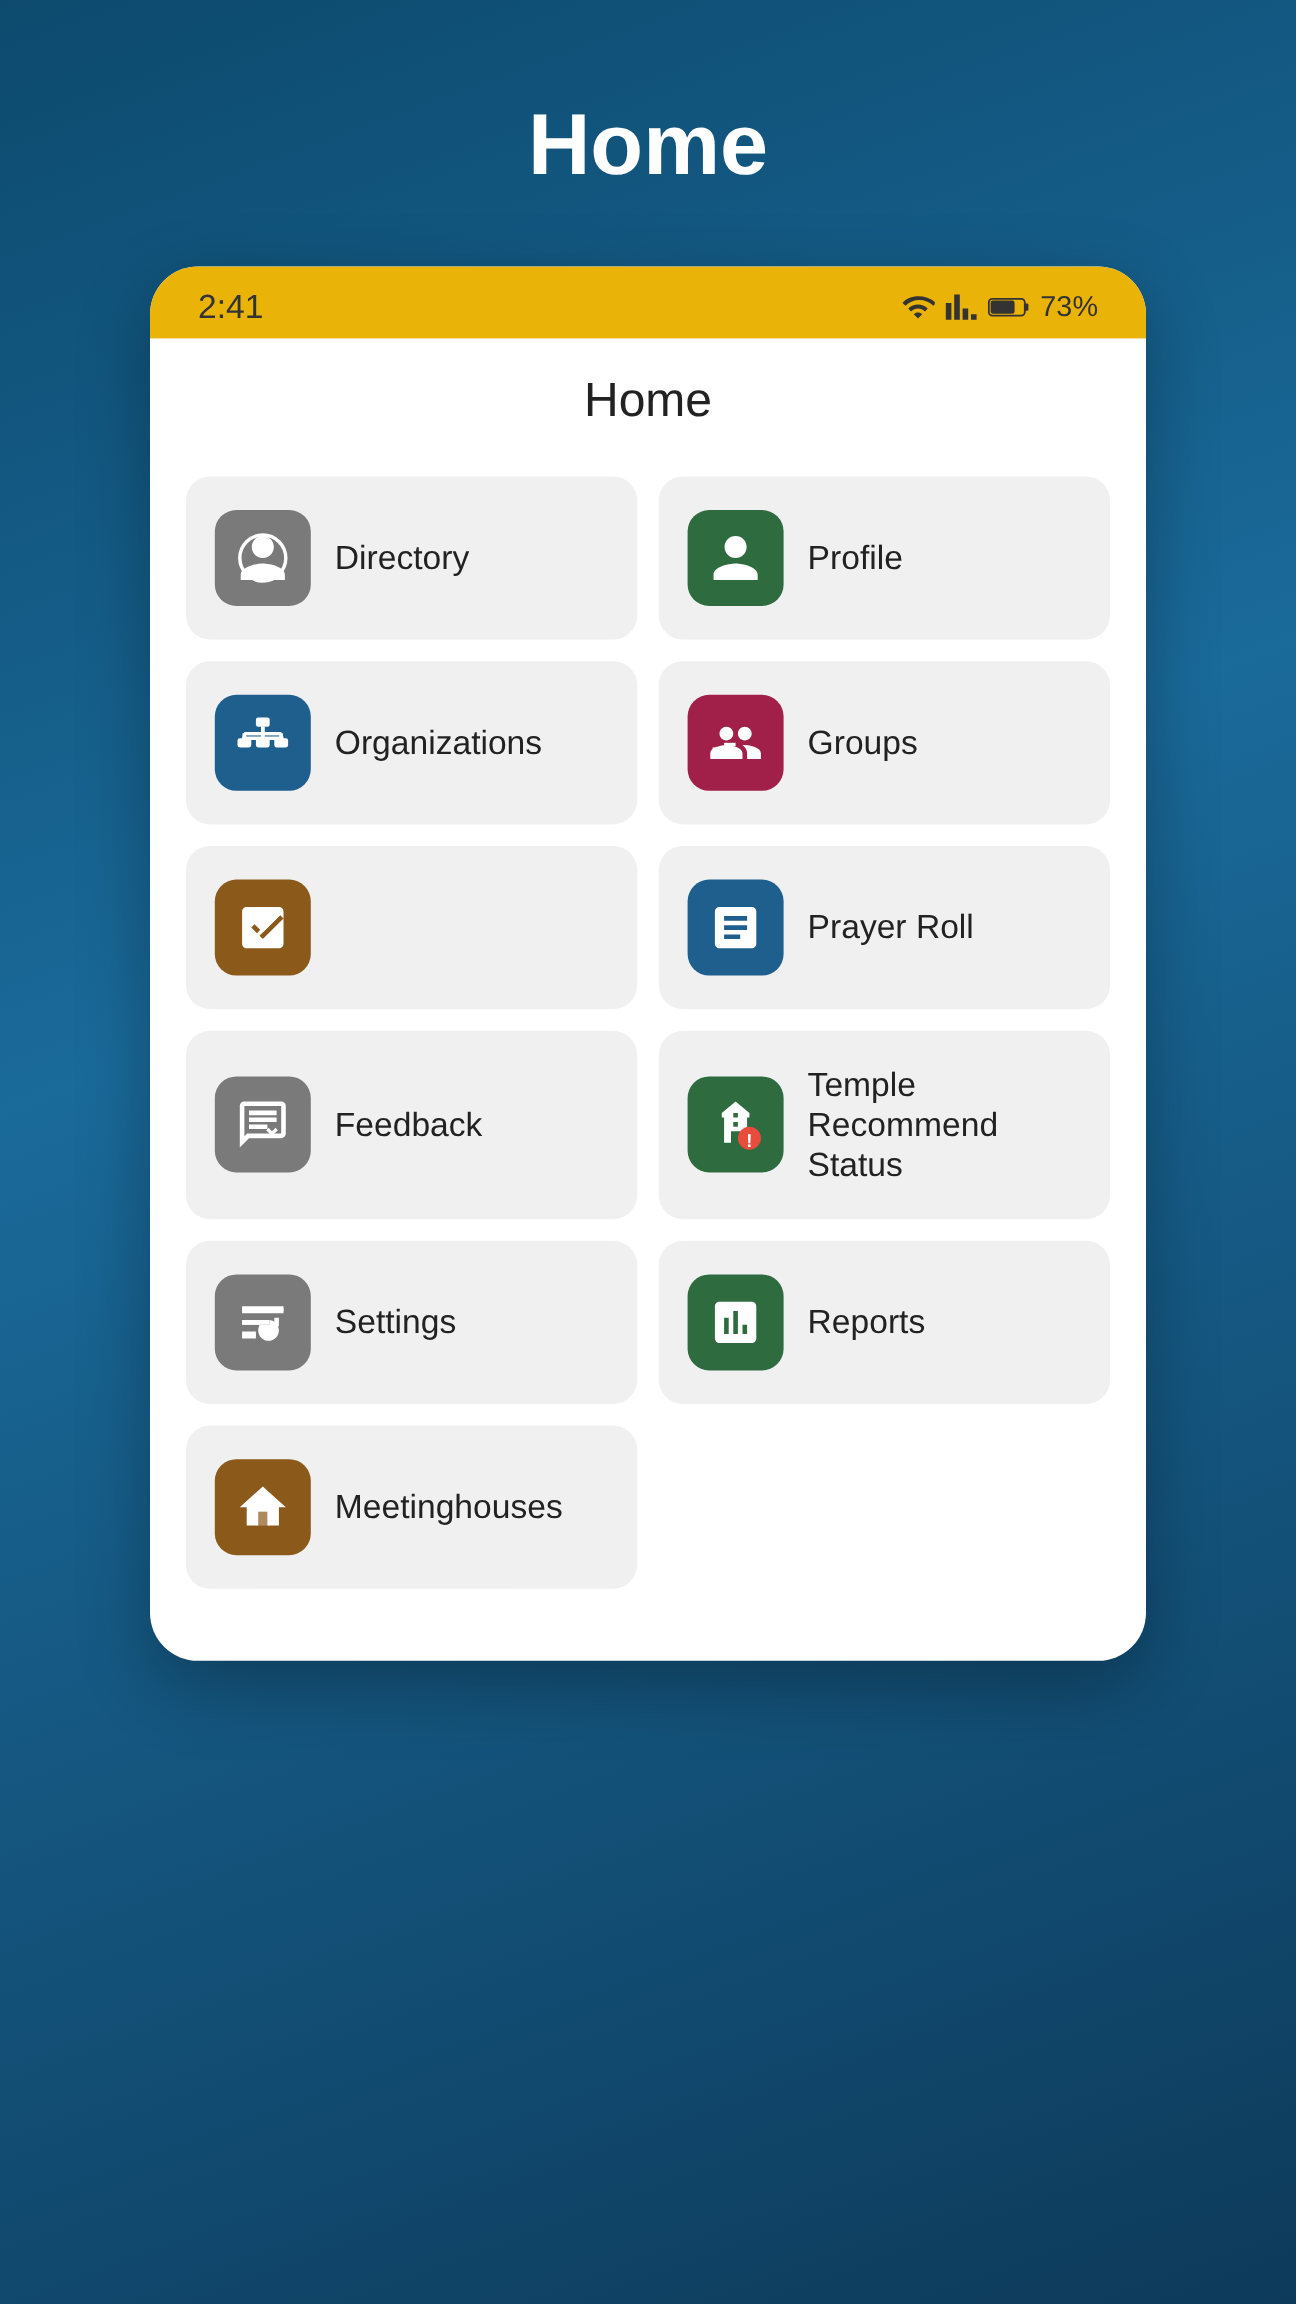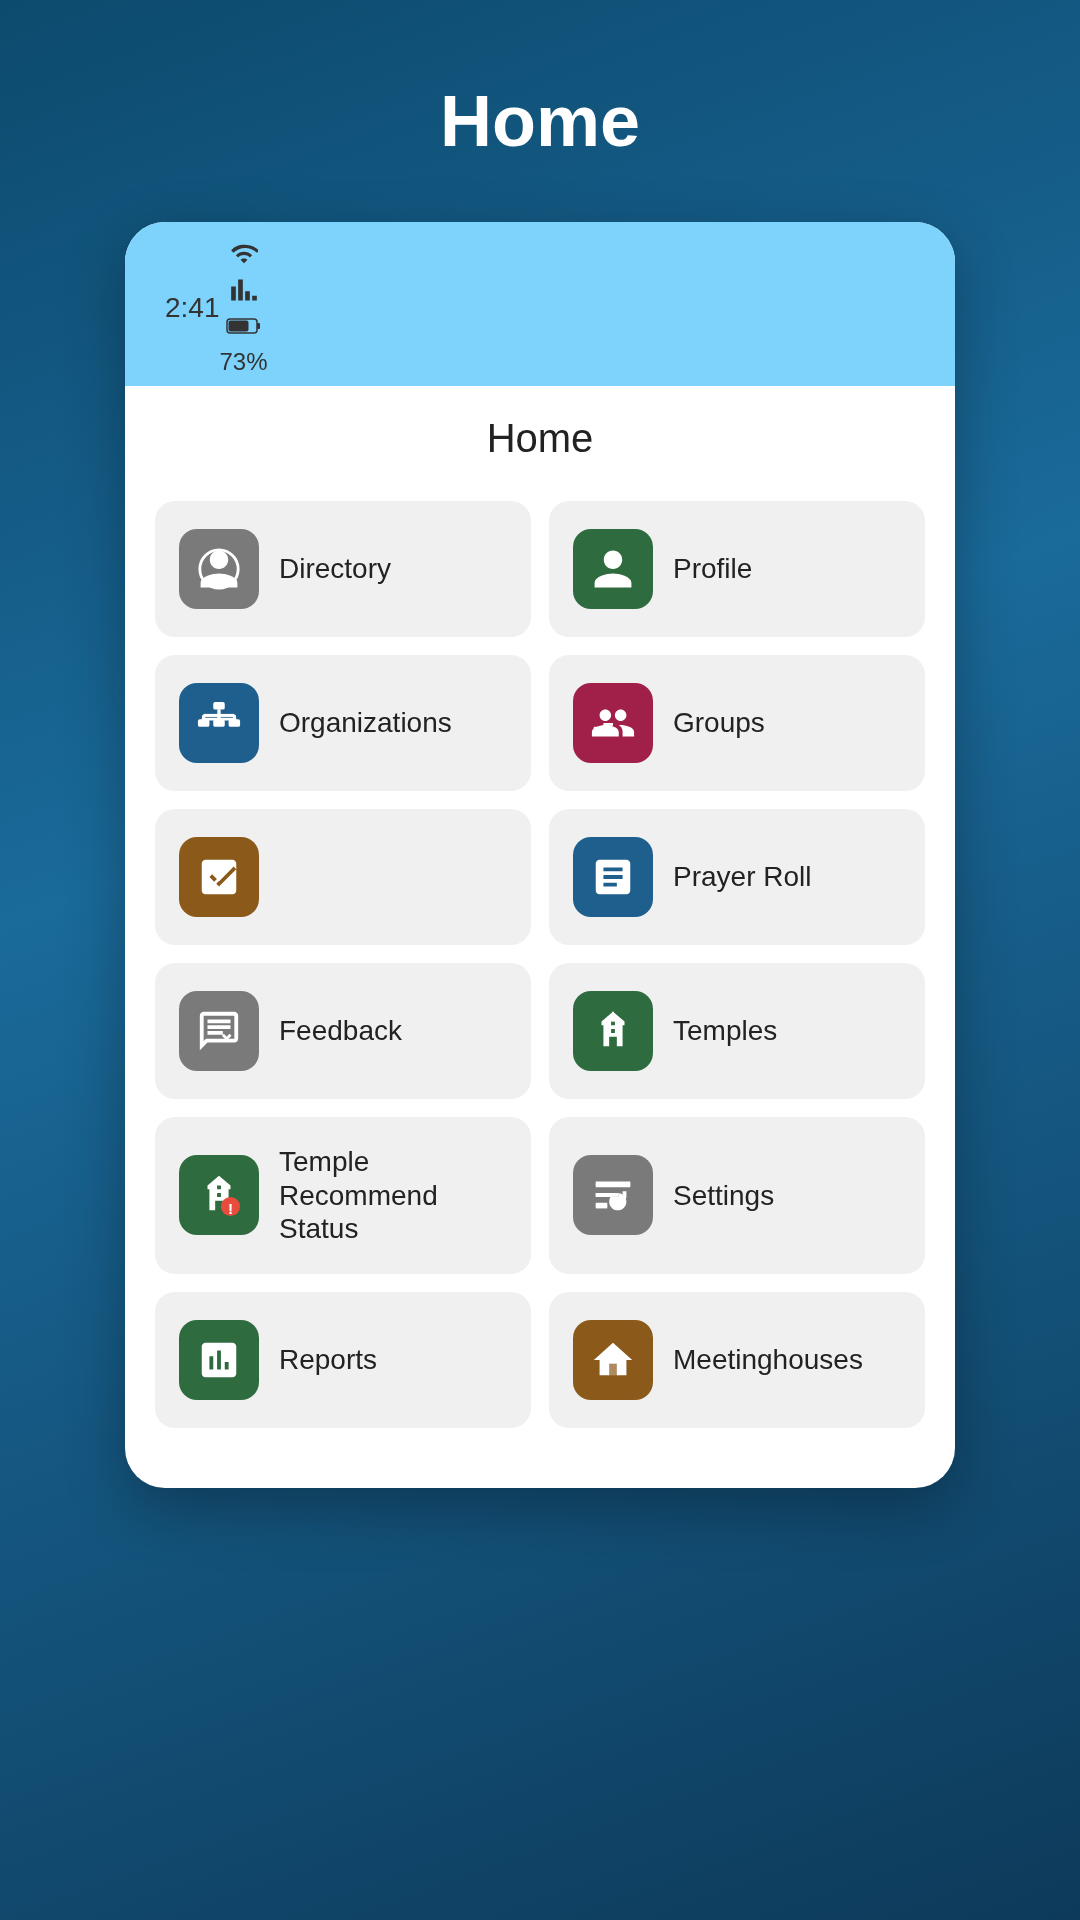--- a/index.html
+++ b/index.html
@@ -28,39 +28,38 @@
       width: 830px;
       background: white;
       border-radius: 40px;
       overflow: hidden;
       box-shadow: 0 20px 60px rgba(0,0,0,0.3);
       padding-bottom: 40px;
     }
 
     .status-bar {
       display: flex;
-      justify-content: flex-start;
+      justify-content: space-between;
       align-items: center;
       padding: 18px 40px 10px;
-      background: #7dd3fc;
+      background: #eab308;
     }
 
     .status-time {
       font-size: 28px;
       font-weight: 500;
       color: #333;
     }
 
     .status-icons {
       display: flex;
       align-items: center;
       gap: 8px;
       font-size: 24px;
       color: #333;
-      flex-direction: column;
     }
 
     .battery-text {
       font-size: 24px;
       font-weight: 500;
       color: #333;
     }
 
     .app-header {
       text-align: center;
@@ -230,29 +229,20 @@
     <div class="grid-item">
       <div class="item-icon icon-gray2">
         <svg viewBox="0 0 24 24">
             <path d="M20 2H4c-1.1 0-2 .9-2 2v18l4-4h14c1.1 0 2-.9 2-2V4c0-1.1-.9-2-2-2zm0 14H5.17L4 17.17V4h16v12zM6 12h8v2H6zm0-3h12v2H6zm0-3h12v2H6z"></path>
             <path d="M14 14l2 2 2-2" stroke="white" stroke-width="1.5" fill="none"></path>
           </svg>
       </div>
       <span class="item-label">Feedback</span>
     </div>
 
-    <div class="grid-item">
-      <div class="item-icon icon-green2">
-        <svg viewBox="0 0 24 24">
-            <path d="M12 2L6 7v2h1v11h10V9h1V7L12 2zm-2 18v-5h4v5h-4zm1-13h2v2h-2V7zm0 4h2v2h-2v-2z"></path>
-            <path d="M12 2v5M9 5h6" stroke="white" stroke-width="1" fill="none"></path>
-          </svg>
-      </div>
-      <span class="item-label">Temples</span>
-    </div>
 
     <div class="grid-item">
       <div class="item-icon icon-green3">
         <svg viewBox="0 0 24 24">
             <path d="M12 2L6 7v2h1v11h10V9h1V7L12 2zm-2 18v-5h4v5h-4zm1-13h2v2h-2V7zm0 4h2v2h-2v-2z"></path>
             <circle cx="18" cy="18" r="5" fill="#e74c3c"></circle>
             <text x="18" y="22" text-anchor="middle" fill="white" font-size="8" font-weight="bold">!</text>
           </svg>
       </div>
       <span class="item-label">Temple Recommend Status</span>

